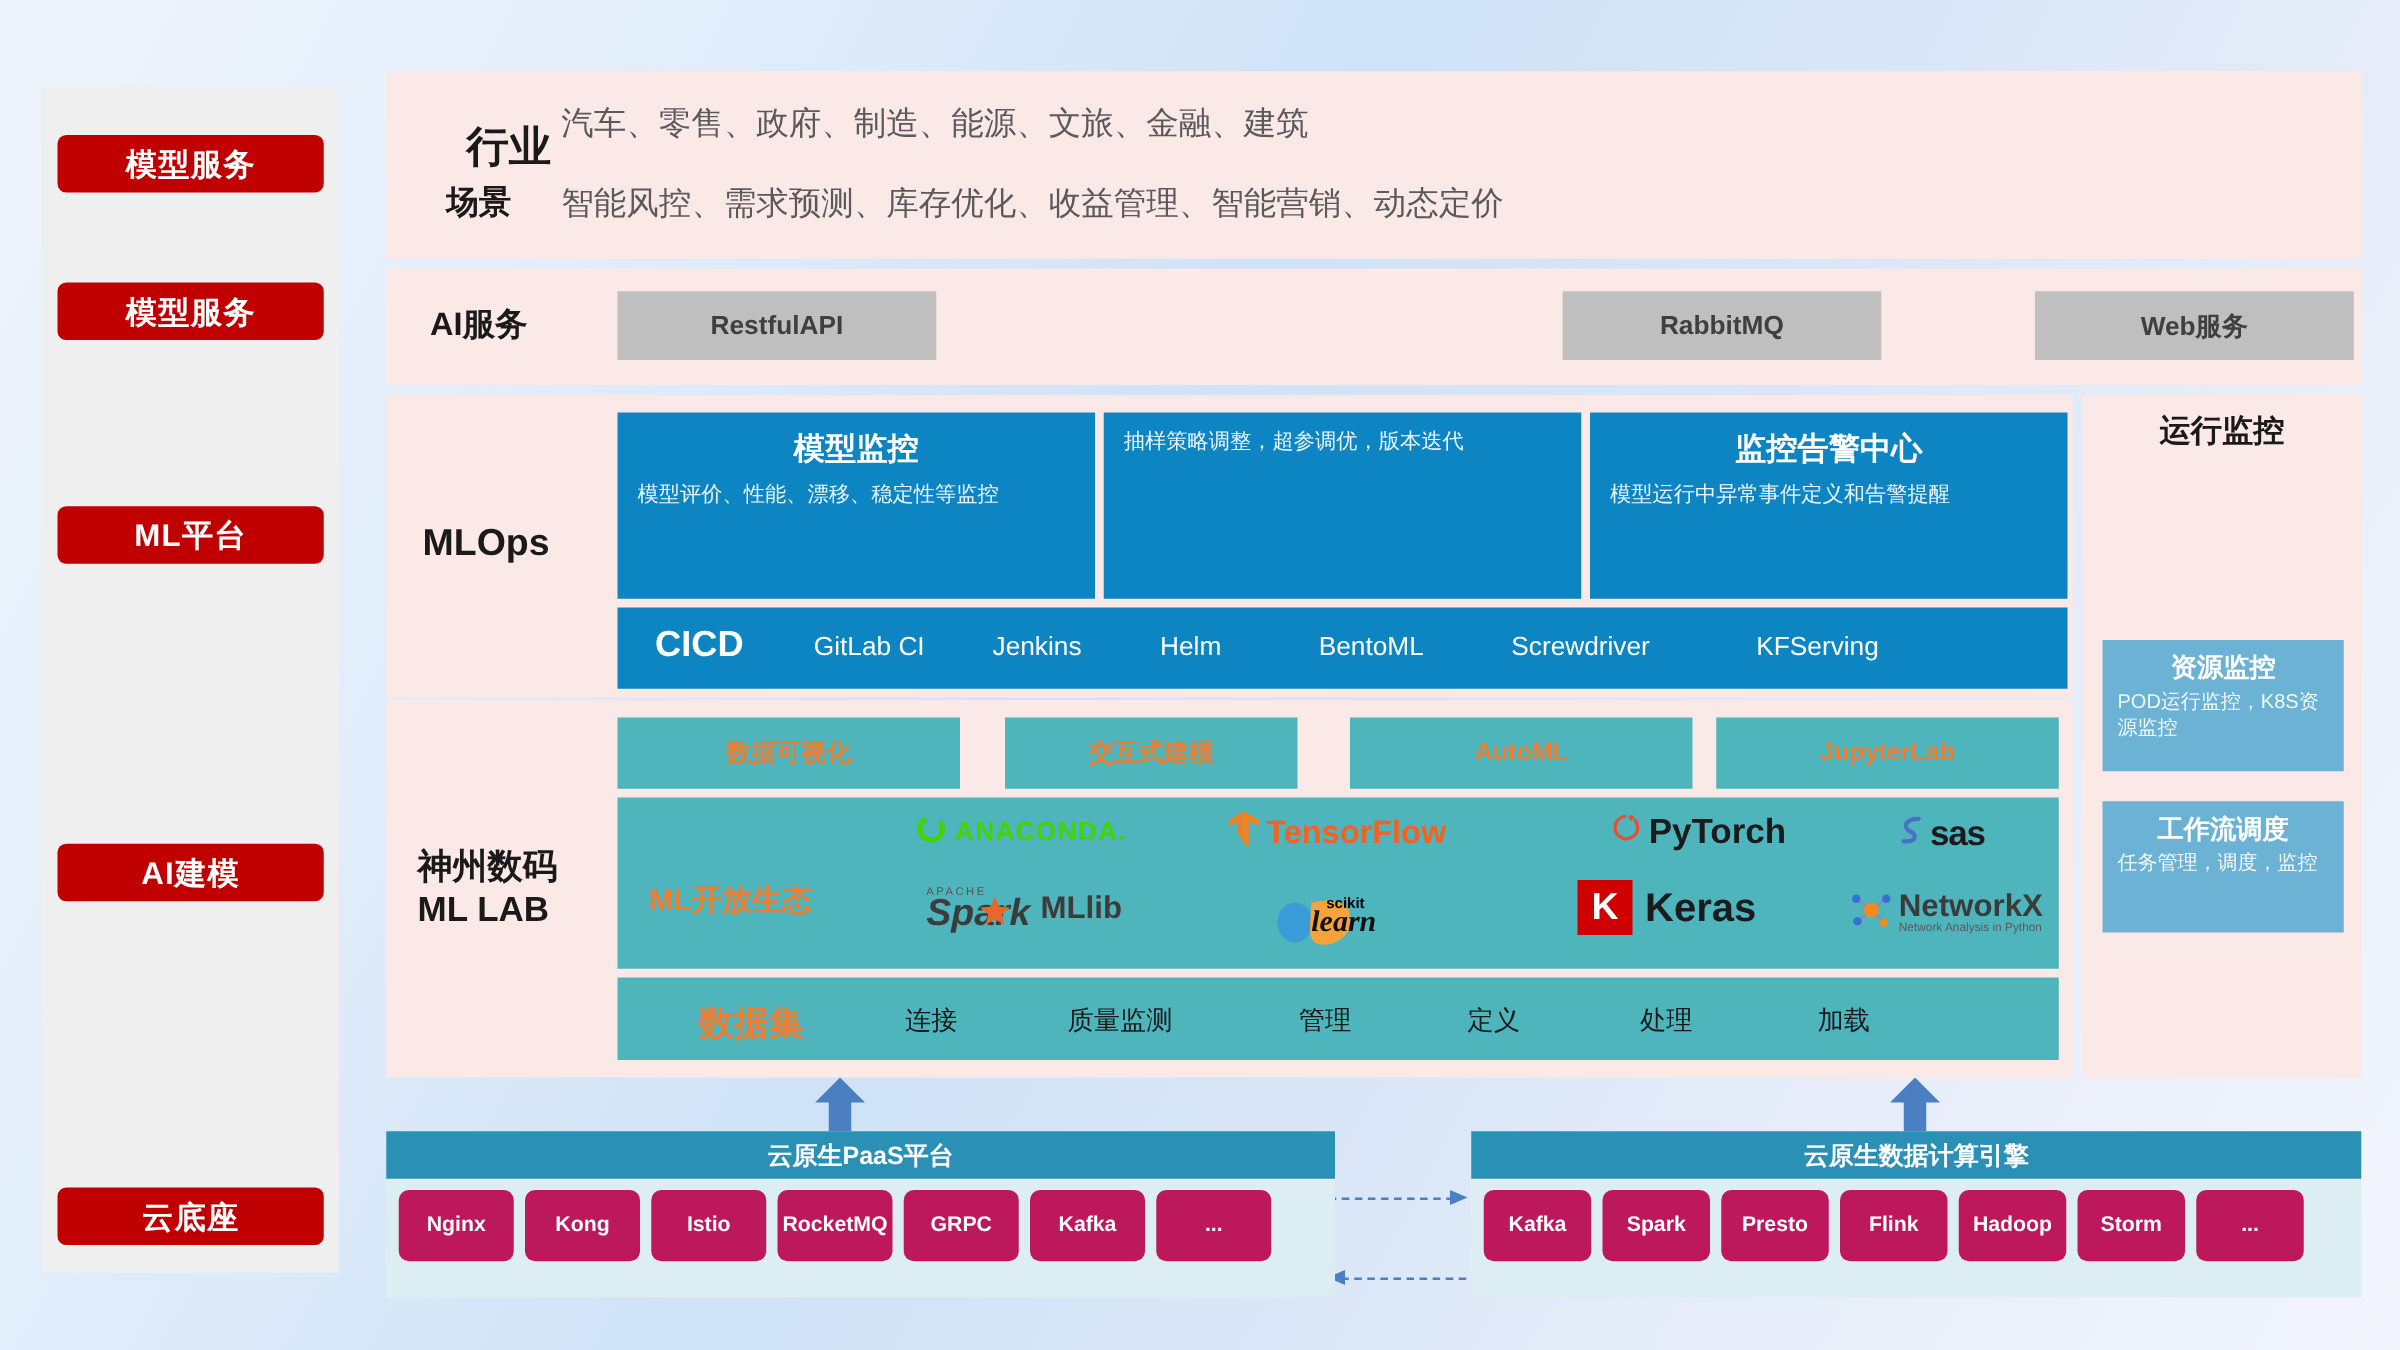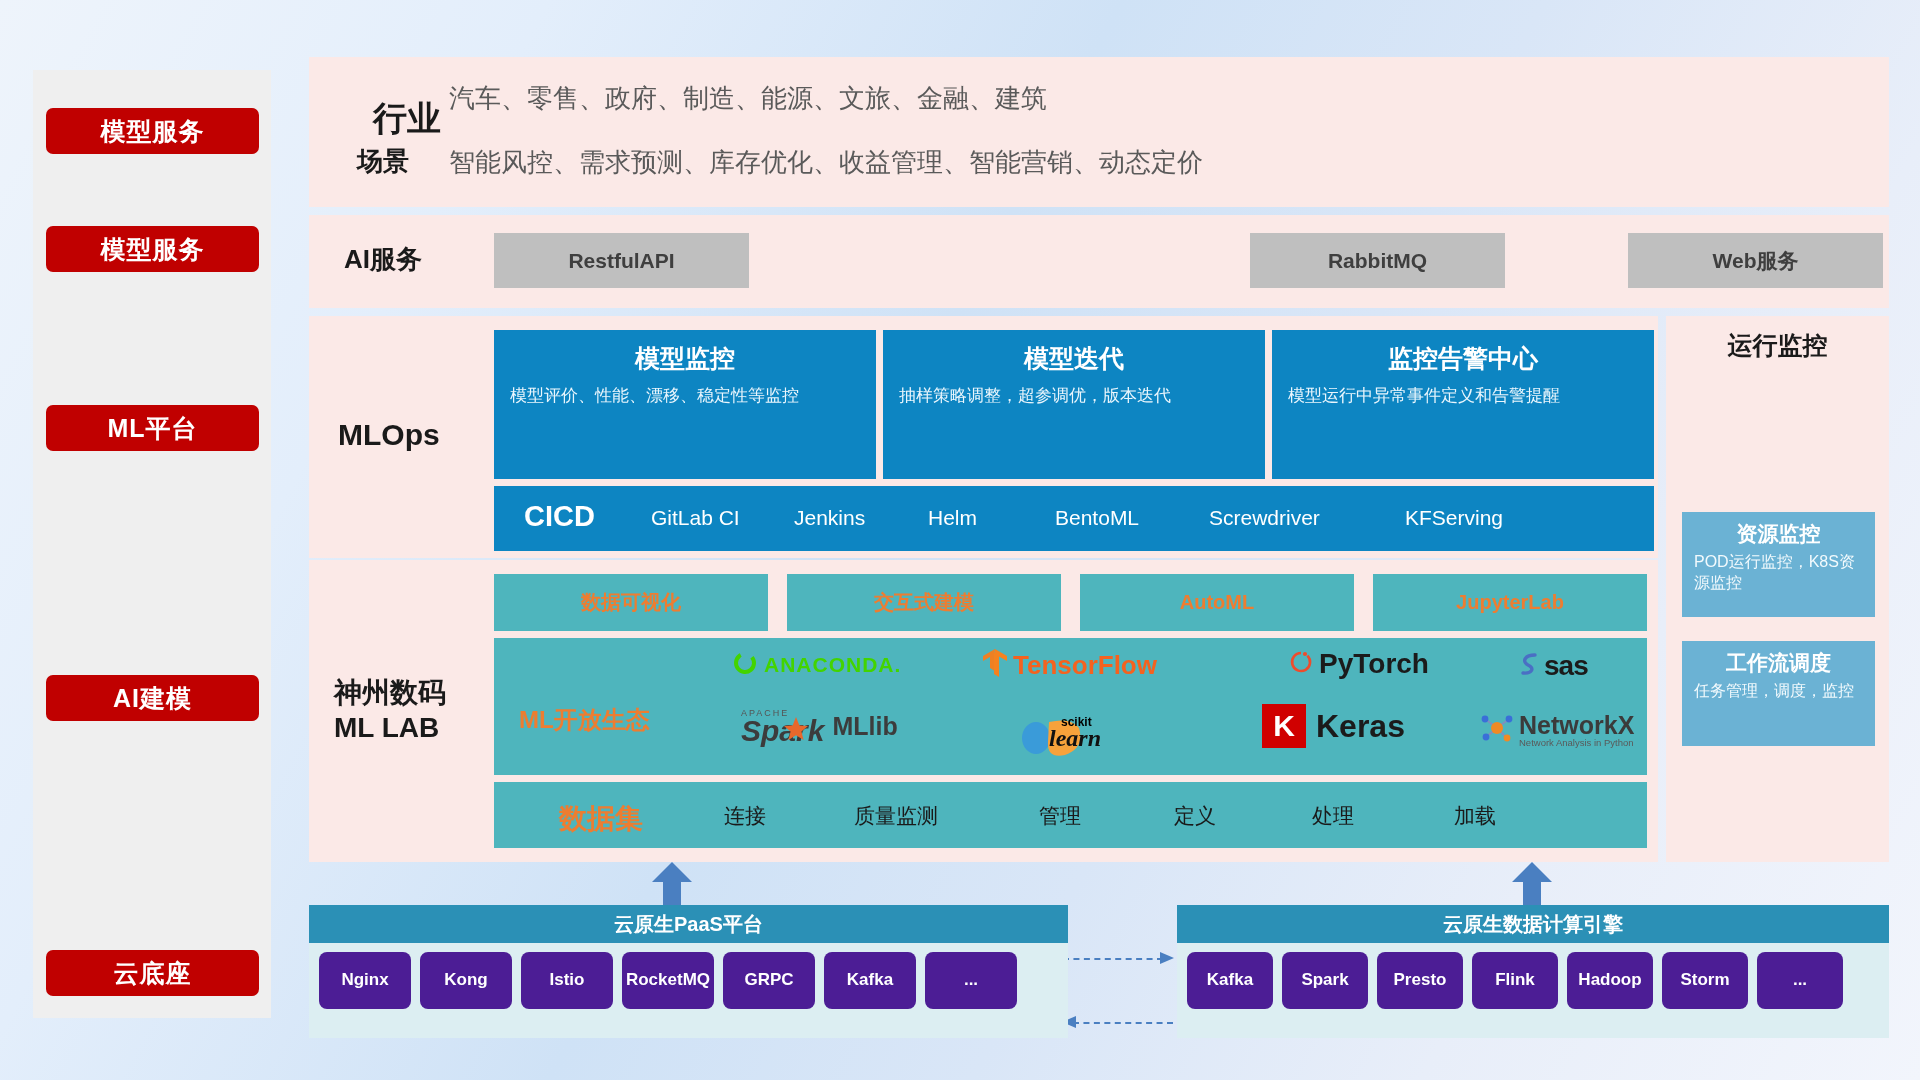--- a/index.html
+++ b/index.html
@@ -67,21 +67,21 @@
   .mon-card .mc-title { font-size:21px; font-weight:bold; text-align:center; margin-bottom:4px;}
   .mon-card .mc-desc { font-size:16px; line-height:1.3; color:#f2fafd; }
 
   
   .cloud-group { position:absolute; background:#dceef2; }
   .cloud-head {
     background:#2b90b6; color:#fff; font-size:20px; font-weight:bold;
     display:flex; align-items:center; justify-content:center; height:38px;
   }
   .cloud-chip {
-    background:#4c1d95; color:#fff; border-radius:8px;
+    background:#be185d; color:#fff; border-radius:8px;
     font-size:17px; font-weight:bold; text-align:center;
     display:flex; align-items:center; justify-content:center;
     line-height:1.1; padding:0 3px;
   }
   .up-arrow { position:absolute; width:44px; height:46px; }
   .dash { position:absolute; border-top:2px dashed #4a7fc1; }
 
   .ds-item { font-size:21px; color:#1a1a1a; }
 
   
@@ -116,21 +116,20 @@
   </div>
 
   <div class="band" style="left:309px; top:316px; width:1349px; height:242px;">
     <div class="rowlabel" style="position:absolute; left:29px; top:100px; font-size:30px;">MLOps</div>
 
     <div class="blue-card" style="position:absolute; left:185px; top:14px; width:382px; height:149px;">
       <div class="bc-title">模型监控</div>
       <div class="bc-desc">模型评价、性能、漂移、稳定性等监控</div>
     </div>
     <div class="blue-card" style="position:absolute; left:574px; top:14px; width:382px; height:149px;">
-      <div class="bc-title">模型迭代</div>
       <div class="bc-desc">抽样策略调整，超参调优，版本迭代</div>
     </div>
     <div class="blue-card" style="position:absolute; left:963px; top:14px; width:382px; height:149px;">
       <div class="bc-title">监控告警中心</div>
       <div class="bc-desc">模型运行中异常事件定义和告警提醒</div>
     </div>
 
     <div class="cicd-bar" style="position:absolute; left:185px; top:170px; width:1160px; height:65px; overflow:hidden;">
       <div class="cicd-title" style="position:absolute; left:30px; top:14px;">CICD</div>
       <div class="cicd-item" style="position:absolute; left:157px; top:20px; width:108px;">GitLab CI</div>
@@ -142,21 +141,21 @@
     </div>
   </div>
 
   <div class="band" style="left:309px; top:560px; width:1349px; height:302px;">
     <div class="rowlabel" style="position:absolute; left:25px; top:115px; font-size:28px;">
       <span>神州数码</span><br>
       <span>ML LAB</span>
     </div>
 
     <div class="tool-tab" style="position:absolute; left:185px; top:14px; width:274px; height:57px;">数据可视化</div>
-    <div class="tool-tab" style="position:absolute; left:478px; top:14px; width:274px; height:57px;">交互式建模</div>
+    <div class="tool-tab" style="position:absolute; left:495px; top:14px; width:234px; height:57px;">交互式建模</div>
     <div class="tool-tab" style="position:absolute; left:771px; top:14px; width:274px; height:57px;">AutoML</div>
     <div class="tool-tab" style="position:absolute; left:1064px; top:14px; width:274px; height:57px;">JupyterLab</div>
 
     <div class="teal" style="position:absolute; left:185px; top:78px; width:1153px; height:137px;">
       <div class="orange-lbl" style="position:absolute; left:25px; top:66px; font-size:24px;">ML开放生态</div>
 
       <div style="position:absolute; left:238px; top:12px; display:flex; align-items:center; gap:6px;">
         <span>
           <svg width="26" height="26" viewBox="0 0 26 26">
               <circle cx="13" cy="13" r="9" fill="none" stroke="#43d400" stroke-width="4" stroke-dasharray="44 14" transform="rotate(-40 13 13)"></circle>

